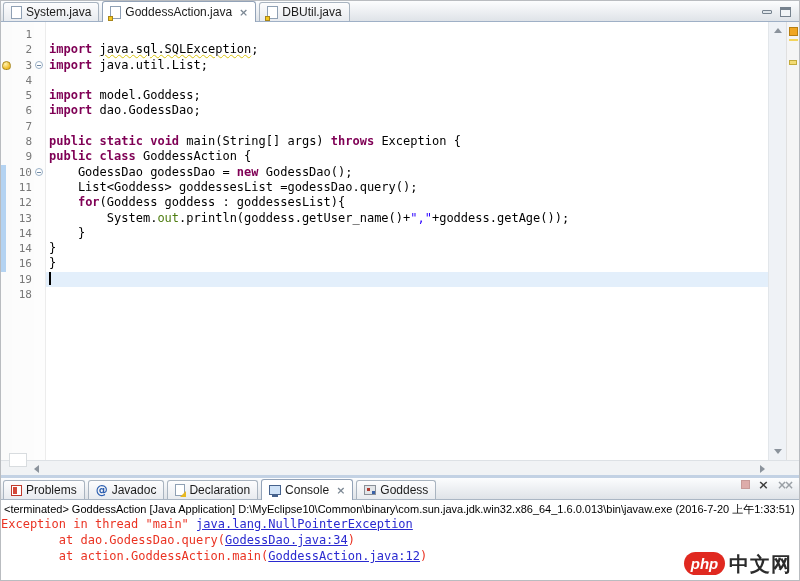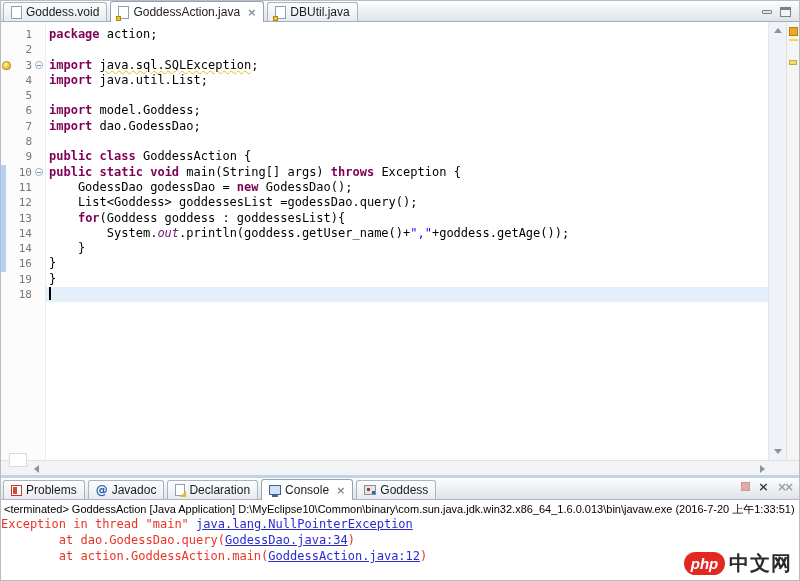--- a/index.html
+++ b/index.html
@@ -40,21 +40,21 @@
   .fold { position:relative; height:15.3px; }
   .fm { position:absolute; left:1px; top:3px; width:8px; height:8px; border:1px solid #9ab0c6;
         border-radius:50%; background:#fff; }
   .fm::after { content:""; position:absolute; left:1px; top:3px; width:4px; height:1px; background:#6e88a4; }
   #codecol { flex:1 1 auto; overflow:hidden; padding-top:0; cursor:text; }
   #codecol, .cl { font:12px/15.3px "DejaVu Sans Mono", monospace; color:#000; }
   .cl { height:15.3px; white-space:pre; padding-left:3px; }
   .cl.cur { background:#e3effb; }
   .k { color:#7f0055; font-weight:bold; }
   .s { color:#2a00ff; }
-  .sf { color:#701a75; font-style:italic; }
+  .sf { color:#4d7c0f; }
   .w { text-decoration:underline; text-decoration-style:wavy; text-decoration-color:#d9c40e; text-decoration-thickness:1px; }
   .caret { display:inline-block; width:2px; height:13px; background:#000; vertical-align:-2px; }
   .pad-top { height:5px; }
   #vscroll { position:relative; width:18px; flex:0 0 auto; background:#eff2f6; border-left:1px solid #e2e6ea; }
   .arr { position:absolute; width:0; height:0; }
   .arr.up   { left:5px; top:6px;    border-left:4px solid transparent; border-right:4px solid transparent; border-bottom:5px solid #8b939c; }
   .arr.down { left:5px; bottom:6px; border-left:4px solid transparent; border-right:4px solid transparent; border-top:5px solid #8b939c; }
   #overview { position:relative; width:13px; flex:0 0 auto; background:#f5f5f5; border-left:1px solid #e0e0e0; }
   .ov-head { position:absolute; left:2px; top:5px; width:9px; height:9px; background:#f0a622; border:1px solid #b87f12; }
   .ov-dash { position:absolute; left:2px; top:17px; width:9px; height:2px; background:#f3d45c; }
@@ -62,21 +62,21 @@
 
   
   #hscroll { position:absolute; left:0; top:459px; width:100%; height:15px; background:#f1f3f5; border-top:1px solid #dde1e5; }
   .hcorner { position:absolute; left:8px; top:-8px; width:18px; height:14px; background:#fff; border:1px solid #d8dcdf; }
   .arr.left  { left:33px; top:4px; border-top:4px solid transparent; border-bottom:4px solid transparent; border-right:5px solid #8b939c; }
   .arr.right { right:34px; top:4px; border-top:4px solid transparent; border-bottom:4px solid transparent; border-left:5px solid #8b939c; }
 
   
   #consolepanel { position:absolute; left:0; top:474px; width:100%; height:107px; border-top:3px solid #c3d2e4; background:#fff; }
   #console-tabbar { position:relative; width:100%; height:22px; background:linear-gradient(#fcfdfe,#dfe3e8);
-                    border-bottom:1px solid #aab6c4; display:flex; align-items:center; }
+                    border-bottom:1px solid #aab6c4; display:flex; align-items:flex-start; }
   .ci { display:inline-block; flex:0 0 auto; }
   .ci-problems { width:11px; height:11px; background:#fff; border:1px solid #c0392b; position:relative; }
   .ci-problems::after { content:""; position:absolute; left:1px; top:1px; width:4px; height:7px; background:#d4493a; }
   .ci-javadoc { font:bold 12px "DejaVu Sans", sans-serif; color:#2a5db0; line-height:12px; }
   .ci-declaration { width:10px; height:12px; background:#fff; border:1px solid #8fa0b4; position:relative; }
   .ci-declaration::after { content:""; position:absolute; right:-2px; bottom:-2px;
         border-left:6px solid transparent; border-bottom:6px solid #e8b820; }
   .ci-console { width:12px; height:10px; background:#cfe2f7; border:1px solid #46628c; position:relative; }
   .ci-console::after { content:""; position:absolute; left:2px; bottom:-3px; width:6px; height:2px; background:#46628c; }
   .ci-servers { width:12px; height:10px; background:#e3e6e9; border:1px solid #8a9098; position:relative; }
@@ -85,35 +85,35 @@
   .ic-x { font:bold 13px/13px "DejaVu Sans", sans-serif; color:#3f3f3f; cursor:pointer; }
   .ic-xx { font:bold 12px/12px "DejaVu Sans", sans-serif; color:#9aa0a6; letter-spacing:-3px; cursor:pointer; }
   #console-header { position:absolute; left:0; top:22px; width:100%; height:16px; background:#fff;
                     font-size:11px; color:#000; padding:2px 3px; white-space:nowrap; overflow:hidden; }
   #console-body { position:absolute; left:0; top:38px; width:100%; bottom:0; background:#fff; overflow:hidden; }
   .tl { font:12px/16px "DejaVu Sans Mono", monospace; white-space:pre; }
   .t-err { color:#ea3323; }
   .t-link { color:#2a2ad0; text-decoration:underline; cursor:pointer; }
 
   
-  #watermark { position:absolute; right:7px; bottom:5px; display:flex; align-items:flex-start; gap:4px; }
+  #watermark { position:absolute; right:7px; bottom:5px; display:flex; align-items:flex-end; gap:4px; }
   .php-badge { display:inline-flex; align-items:center; justify-content:center; width:41px; height:23px;
                background:#e02920; border-radius:12px; color:#fff; font:italic bold 15px "Liberation Sans", sans-serif; }
   .wm-text { font:bold 20px/22px "DejaVu Sans", sans-serif; color:#2b2b2b; letter-spacing:1px; }
 </style>
 </head>
 <body>
 
 <div id="app">
 
   <div id="tabbar">
     <div id="editor-tabs">
         <div class="tab">
           <span class="ficon"></span>
-          <span class="tlabel">Goddess.void</span>
+          <span class="tlabel">System.java</span>
         </div>
         <div class="tab active">
           <span class="ficon">
             <span class="warnov"></span>
           </span>
           <span class="tlabel">GoddessAction.java</span>
           <span class="closex">×</span>
         </div>
         <div class="tab">
           <span class="ficon">
@@ -194,30 +194,29 @@
         <div class="fold"></div>
         <div class="fold"></div>
         <div class="fold"></div>
         <div class="fold"></div>
         <div class="fold"></div>
         <div class="fold"></div>
         <div class="fold"></div>
       </div>
     <div id="codecol">
         <div class="pad-top"></div>
-        <div class="cl"><span class="k">package</span><span> action;</span></div>
         <div class="cl"></div>
         <div class="cl"><span class="k">import</span><span> </span><span class="w">java.sql.SQLException</span><span>;</span></div>
         <div class="cl"><span class="k">import</span><span> java.util.List;</span></div>
         <div class="cl"></div>
         <div class="cl"><span class="k">import</span><span> model.Goddess;</span></div>
         <div class="cl"><span class="k">import</span><span> dao.GodessDao;</span></div>
         <div class="cl"></div>
+        <div class="cl"><span class="k">public</span><span> </span><span class="k">static</span><span> </span><span class="k">void</span><span> main(String[] args) </span><span class="k">throws</span><span> Exception {</span></div>
         <div class="cl"><span class="k">public</span><span> </span><span class="k">class</span><span> GoddessAction {</span></div>
-        <div class="cl"><span class="k">public</span><span> </span><span class="k">static</span><span> </span><span class="k">void</span><span> main(String[] args) </span><span class="k">throws</span><span> Exception {</span></div>
         <div class="cl"><span>    GodessDao godessDao = </span><span class="k">new</span><span> GodessDao();</span></div>
         <div class="cl"><span>    List&lt;Goddess&gt; goddessesList =godessDao.query();</span></div>
         <div class="cl"><span>    </span><span class="k">for</span><span>(Goddess goddess : goddessesList){</span></div>
         <div class="cl"><span>        System.</span><span class="sf">out</span><span>.println(goddess.getUser_name()+</span><span class="s">","</span><span>+goddess.getAge());</span></div>
         <div class="cl"><span>    }</span></div>
         <div class="cl"><span>}</span></div>
         <div class="cl"><span>}</span></div>
         <div class="cl cur"><span class="caret"></span></div>
       </div>
     <div id="vscroll">

